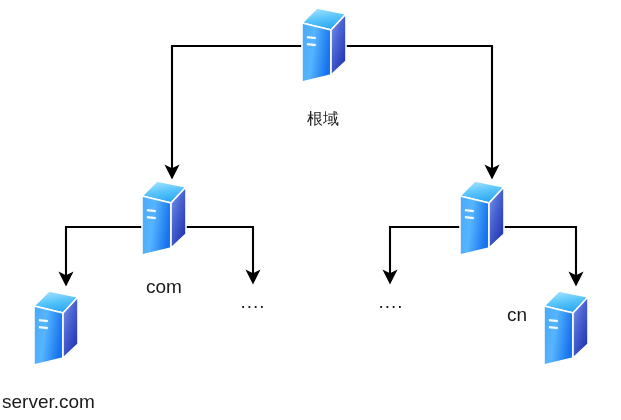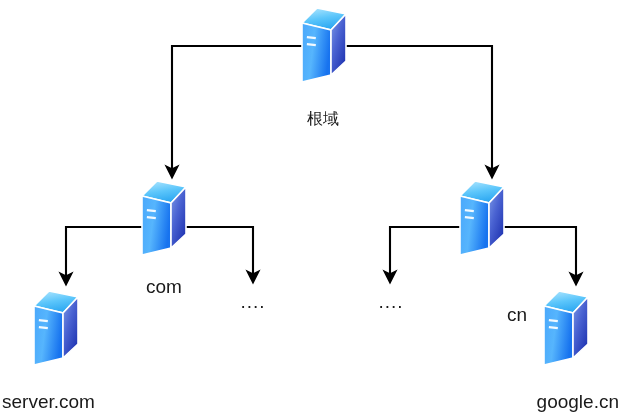--- a/index.html
+++ b/index.html
@@ -159,15 +159,14 @@
 
   <div class="node" style="left:543px; top:288px; width:46px; height:78px;">
     <svg class="node-icon" width="46" height="78" viewBox="0 0 46 78" xmlns="http://www.w3.org/2000/svg">
       <polygon points="1,18 16,3 45,9 30,25" fill="url(#topFaceGrad)" stroke="#ffffff" stroke-width="1.6"></polygon>
       <polygon points="1,18 30,25 30,70 1,77" fill="url(#leftFaceGrad)" stroke="#ffffff" stroke-width="1.6"></polygon>
       <polygon points="30,25 45,9 45,56 30,70" fill="url(#rightFaceGrad)" stroke="#ffffff" stroke-width="1.6"></polygon>
       <rect x="6" y="31" width="9" height="2.2" fill="#ffffff" opacity="0.92" transform="rotate(7 6 31)"></rect>
       <rect x="6" y="38" width="9" height="2.2" fill="#ffffff" opacity="0.92" transform="rotate(7 6 38)"></rect>
     </svg>
   </div>
-  <div class="node-label label-right" style="right:2px; top:391px;">google.cn</div>
 
 </div>
 
 </body></html>

